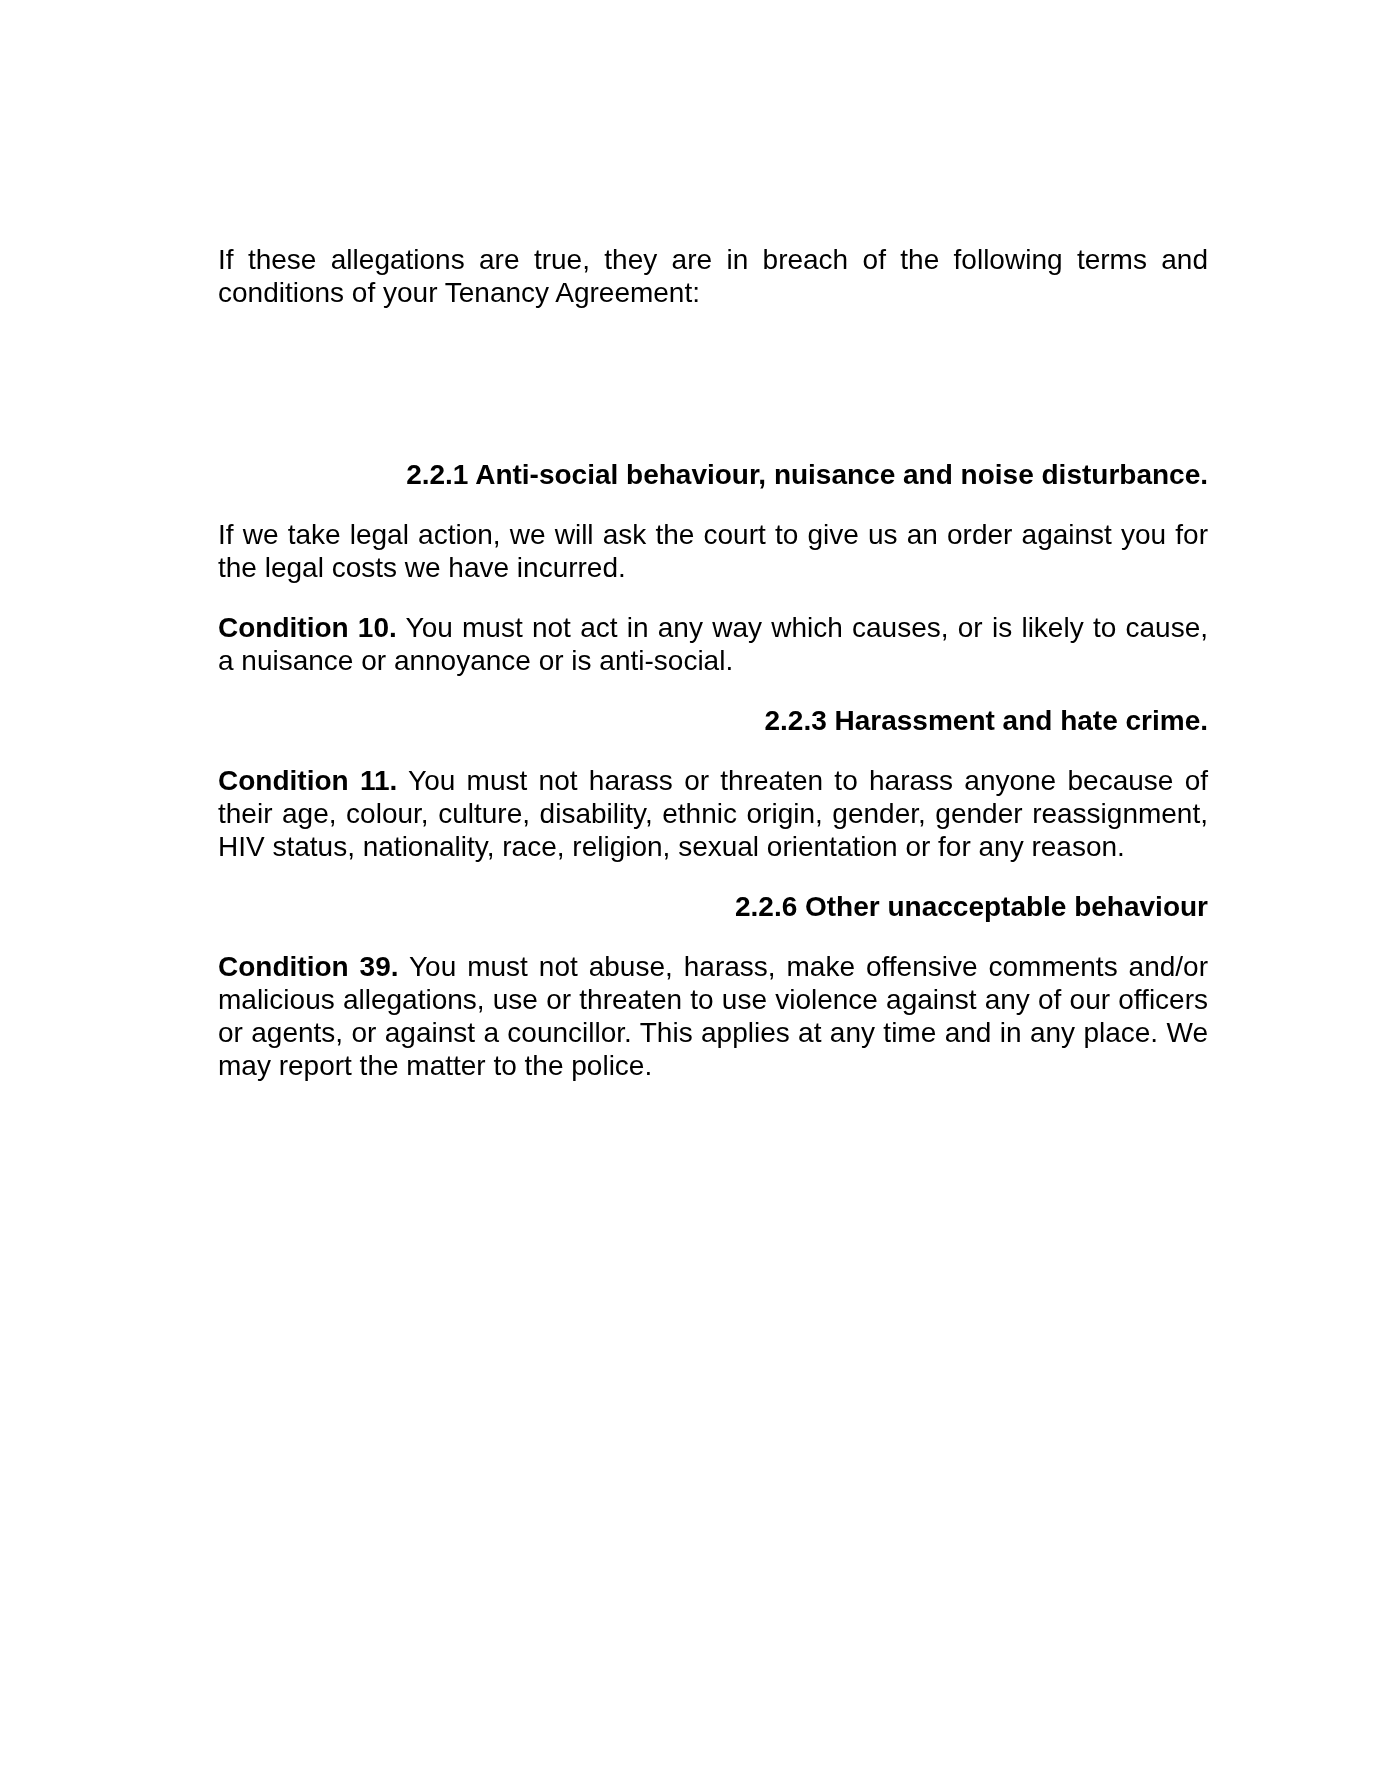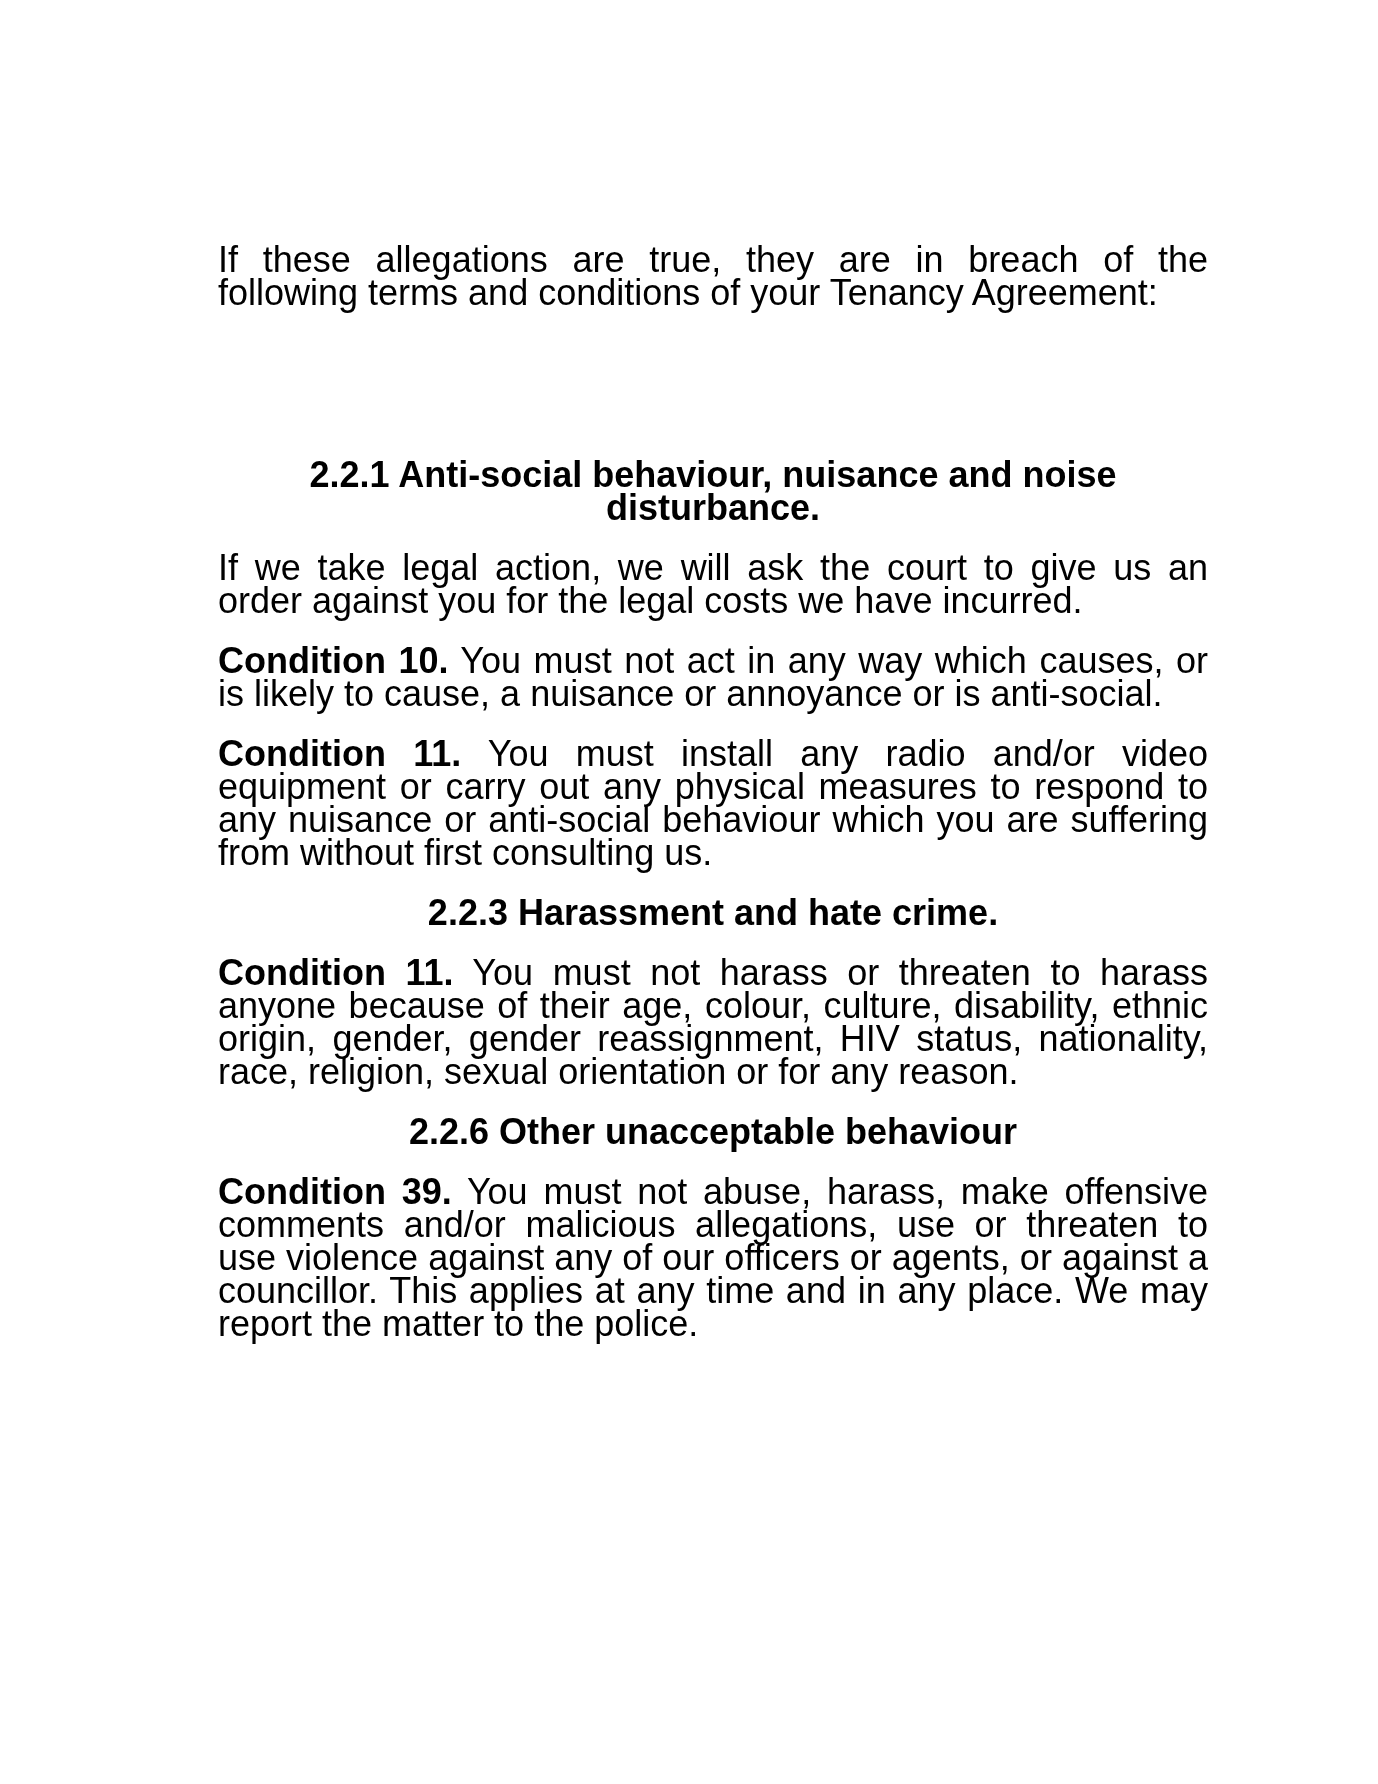--- a/index.html
+++ b/index.html
@@ -17,30 +17,30 @@
     color: #000000;
   }
   .content {
     position: absolute;
     left: 218px;
     top: 0;
     width: 990px;
   }
   .content p, .content h2 {
     margin: 0;
-    font-size: 36px;
+    font-size: 28px;
     line-height: 33px;
   }
   .body-text {
     text-align: justify;
     font-weight: normal;
   }
   .heading {
     font-weight: bold;
-    text-align: center;
+    text-align: right;
   }
   .lead {
     font-weight: bold;
     margin-top: 8px;
   }
   .mt-first { margin-top: 243px !important; }
   .mt-large { margin-top: 149px !important; }
   .mt       { margin-top: 27px  !important; }
 </style>
 </head>
@@ -51,21 +51,20 @@
 
     <p class="body-text mt-first">If these allegations are true, they are in breach of the following terms and conditions of your Tenancy Agreement:</p>
 
     <h2 class="heading mt-large">2.2.1 Anti-social behaviour, nuisance and noise disturbance.</h2>
 
 
     <p class="body-text mt">If we take legal action, we will ask the court to give us an order against you for the legal costs we have incurred.</p>
 
     <p class="body-text mt"><span class="lead">Condition 10.</span><span> You must not act in any way which causes, or is likely to cause, a nuisance or annoyance or is anti-social.</span></p>
 
-    <p class="body-text mt"><span class="lead">Condition 11.</span><span> You must install any radio and/or video equipment or carry out any physical measures to respond to any nuisance or anti-social behaviour which you are suffering from without first consulting us.</span></p>
 
     <h2 class="heading mt">2.2.3 Harassment and hate crime.</h2>
 
     <p class="body-text mt"><span class="lead">Condition 11.</span><span> You must not harass or threaten to harass anyone because of their age, colour, culture, disability, ethnic origin, gender, gender reassignment, HIV status, nationality, race, religion, sexual orientation or for any reason.</span></p>
 
     <h2 class="heading mt">2.2.6 Other unacceptable behaviour</h2>
 
     <p class="body-text mt"><span class="lead">Condition 39.</span><span> You must not abuse, harass, make offensive comments and/or malicious allegations, use or threaten to use violence against any of our officers or agents, or against a councillor. This applies at any time and in any place. We may report the matter to the police.</span></p>
 
 

